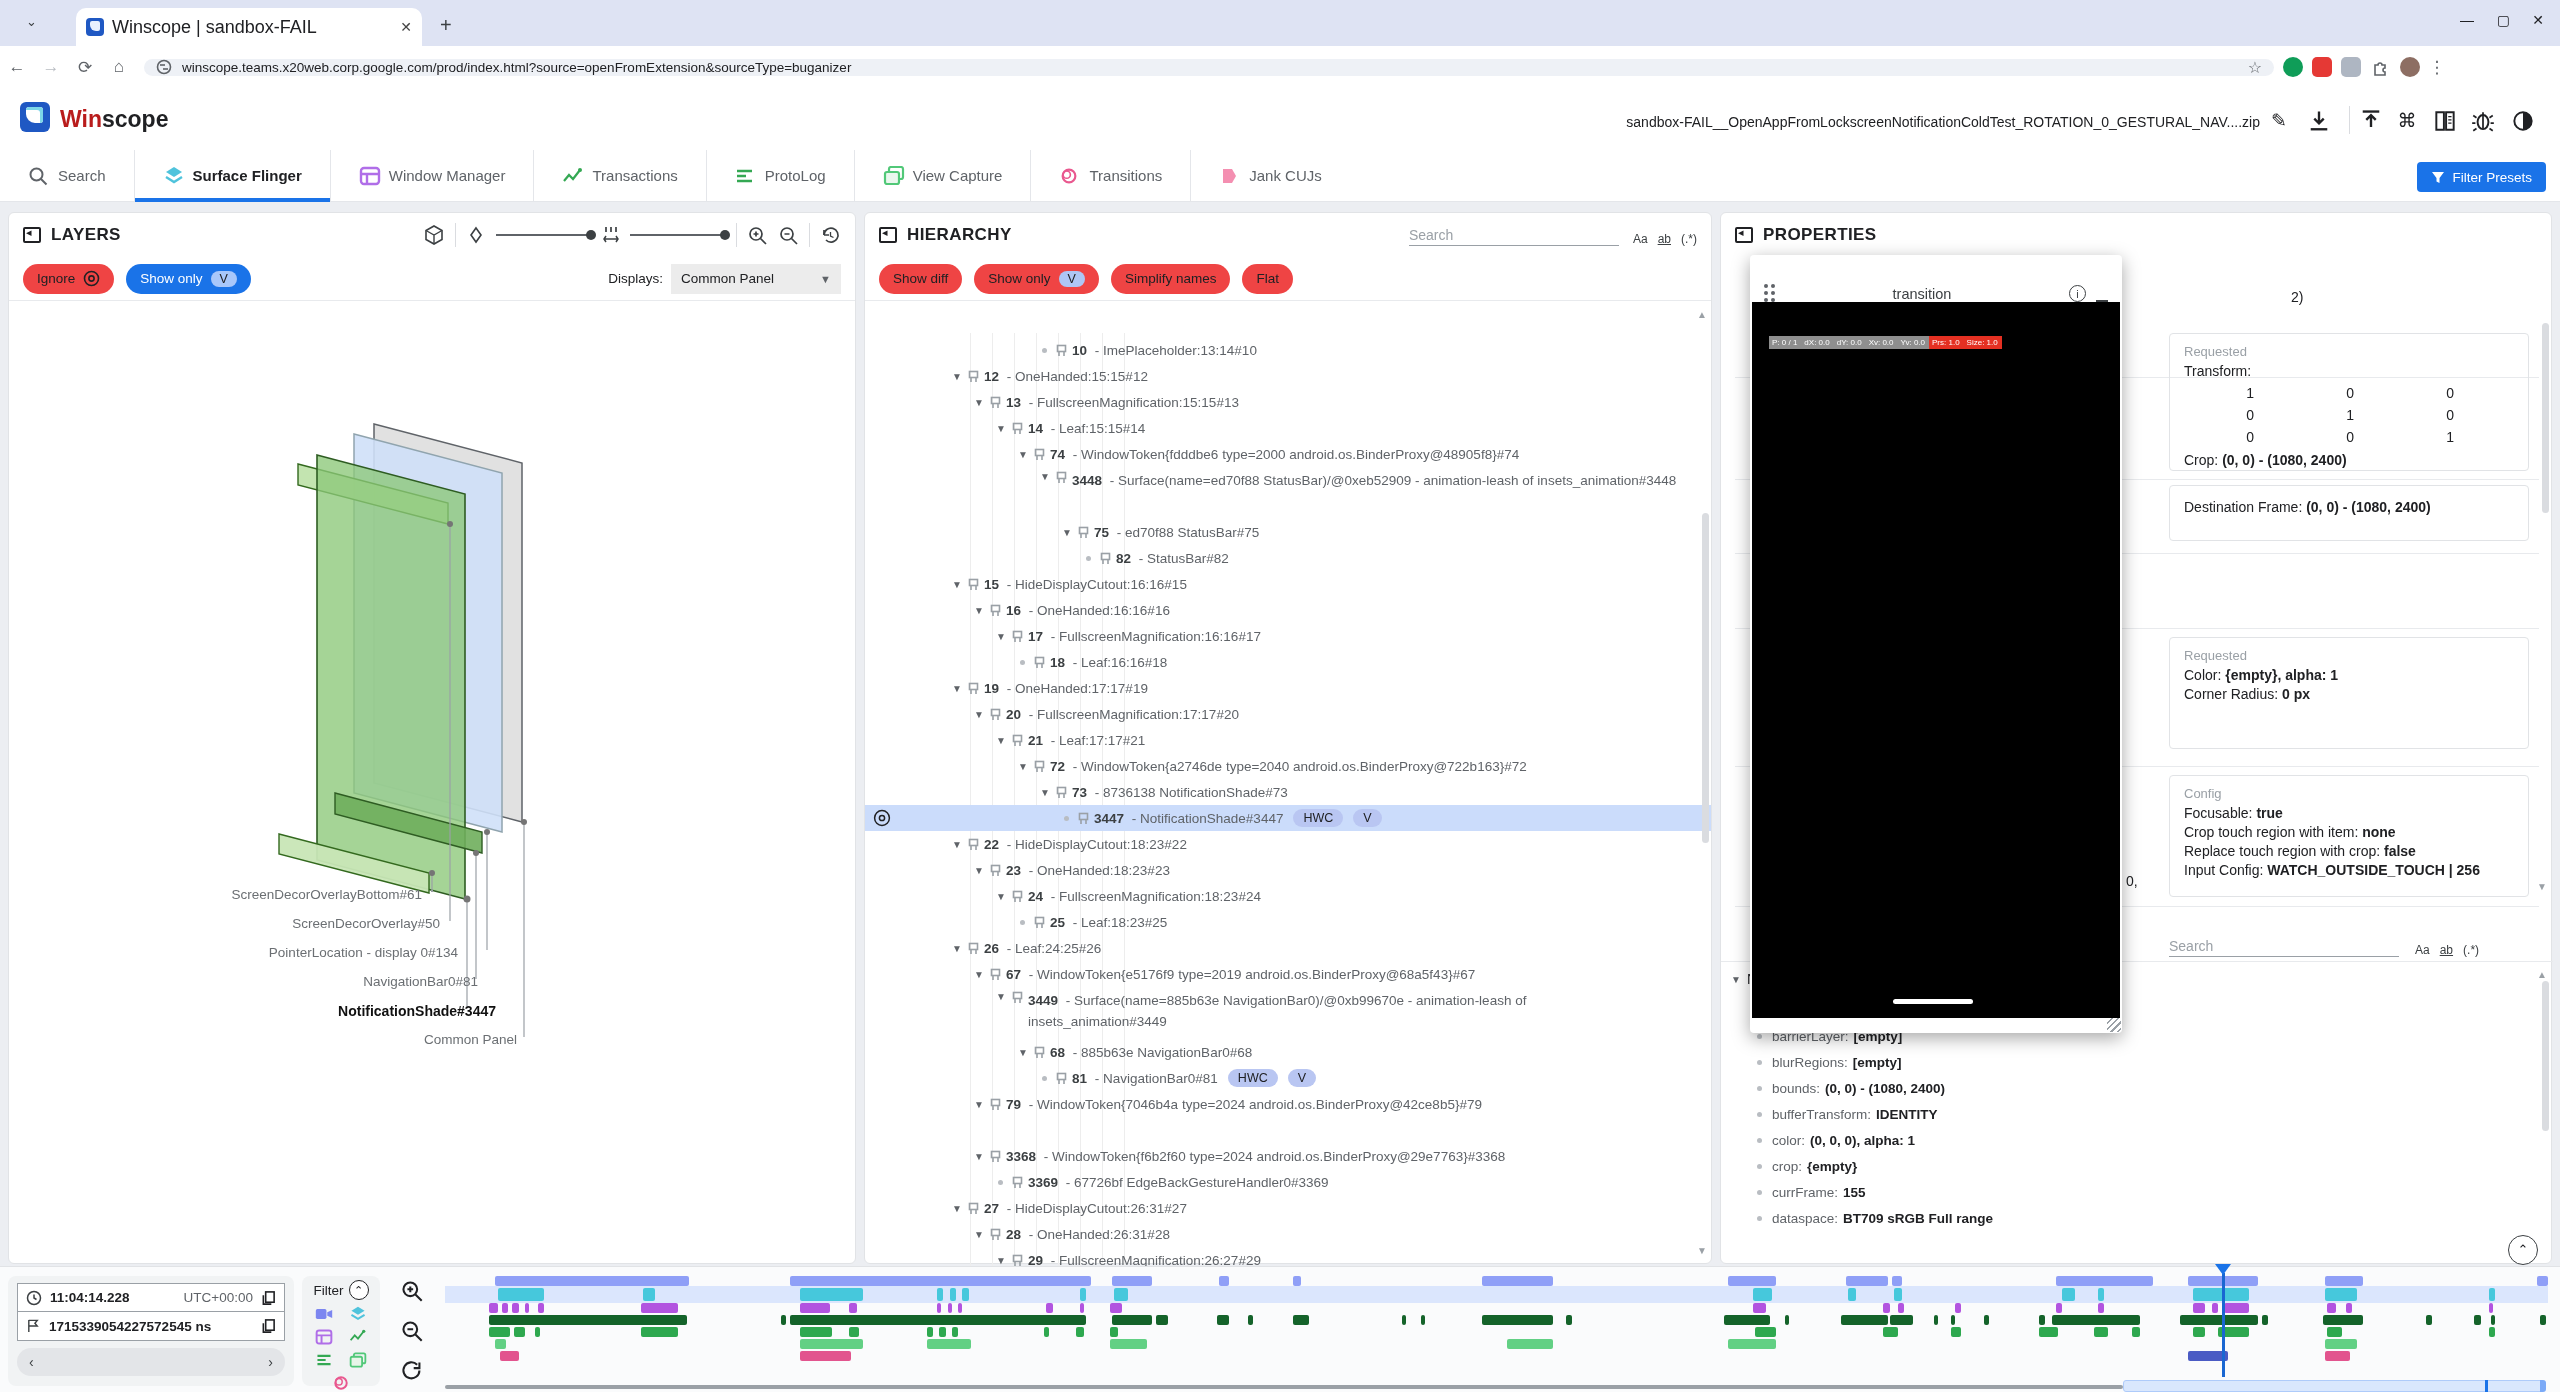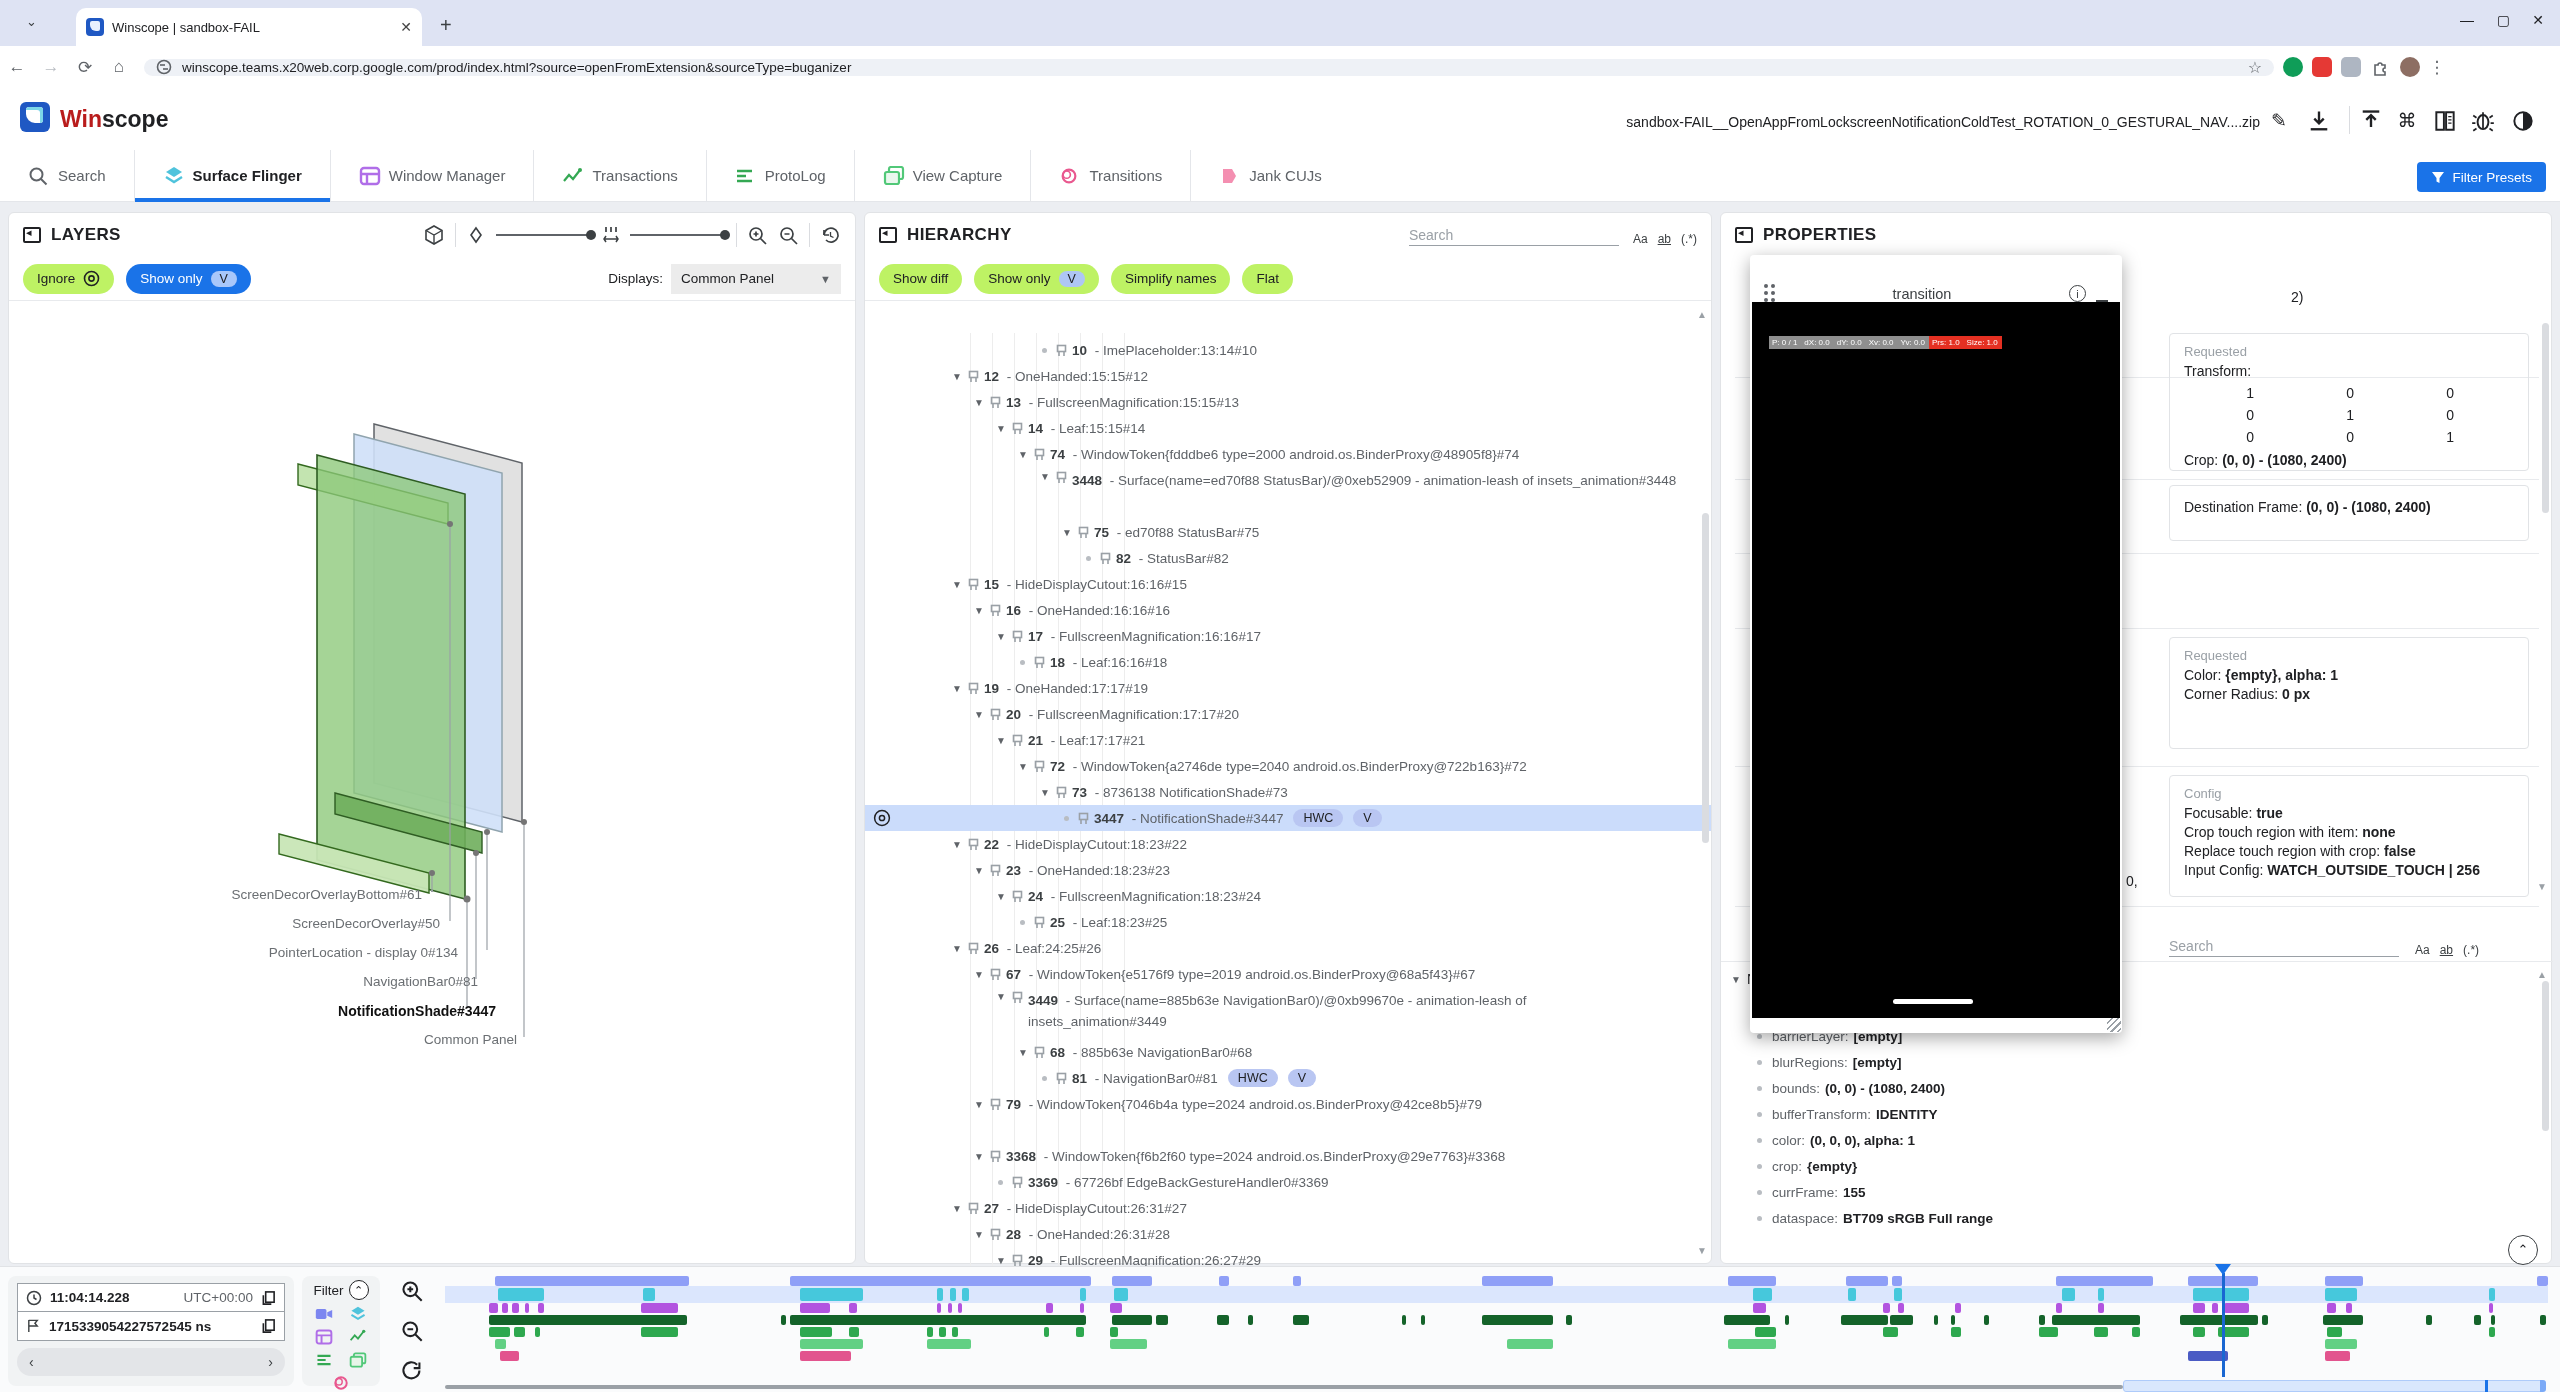--- a/index.html
+++ b/index.html
@@ -4,21 +4,21 @@
 <style>
   * { margin:0; padding:0; box-sizing:border-box; }
   html,body { width:2560px; height:1392px; overflow:hidden;
     font-family:"Liberation Sans", sans-serif; background:#eceef2; }
   #app { position:relative; width:2560px; height:1392px; }
 
   
   #tabstrip { position:absolute; left:0; top:0; width:2560px; height:46px; background:#dee3f3; }
   #tab { position:absolute; left:76px; top:8px; width:346px; height:38px; background:#fff;
     border-radius:10px 10px 0 0; display:flex; align-items:center; padding:0 10px; gap:8px; }
-  #tab .title { font-size:13px; color:#202124; white-space:nowrap; overflow:hidden; flex:1; }
+  #tab .title { font-size:18px; color:#202124; white-space:nowrap; overflow:hidden; flex:1; }
   .tab-x { color:#444; font-size:14px; }
   #newtab { position:absolute; left:440px; top:14px; font-size:20px; color:#3c4043; }
   #tabchev { position:absolute; left:26px; top:14px; font-size:13px; color:#3c4043; }
   .winctl { position:absolute; top:12px; font-size:14px; color:#202124; }
   #toolbar { position:absolute; left:0; top:46px; width:2560px; height:42px; background:#fff;
     display:flex; align-items:center; }
   .navic { width:34px; text-align:center; font-size:17px; color:#5f6368; }
   .navic.dim { color:#b8bcc2; }
   #urlbar { height:17px; width:2130px; margin-left:8px; background:#eef1f6; border-radius:15px;
     display:flex; align-items:center; padding:0 12px; gap:10px; }
@@ -58,21 +58,21 @@
     border-radius:6px; }
   #p-layers { left:8px;  width:848px; }
   #p-hier   { left:864px; width:848px; }
   #p-props  { left:1720px; width:832px; }
   .phead { height:44px; display:flex; align-items:center; padding:0 14px; gap:10px; }
   .ptitle { font-size:17px; font-weight:bold; color:#202124; letter-spacing:.4px; }
   .collapse-ic { width:18px; height:16px; border:2px solid #202124; border-radius:2px; position:relative; }
   .collapse-ic:after { content:"◂"; position:absolute; left:1px; top:-3px; font-size:11px; color:#202124; }
   .prow2 { height:44px; display:flex; align-items:center; padding:0 14px; gap:12px;
     border-bottom:1px solid #e8eaed; }
-  .chip { background:#bef264; border-radius:16px; height:30px; display:flex; align-items:center;
+  .chip { background:#ef4444; border-radius:16px; height:30px; display:flex; align-items:center;
     gap:8px; padding:0 14px; font-size:13.5px; color:#202124; }
   .chip .vpill { background:#aec6f5; border-radius:10px; padding:1px 9px; font-size:12.5px; }
   .chip.blue { background:#1a73e8; color:#fff; }
   .chip.blue .vpill { background:#a8c7fa; color:#202124; }
 
   
   .ltools { margin-left:auto; display:flex; align-items:center; gap:10px; color:#3c4043; }
   .slider { width:96px; height:2px; background:#5f6368; position:relative; }
   .slider i { position:absolute; right:-4px; top:-4px; width:10px; height:10px; border-radius:50%; background:#3c4043; }
   .vdiv { width:1px; height:24px; background:#dadce0; }

